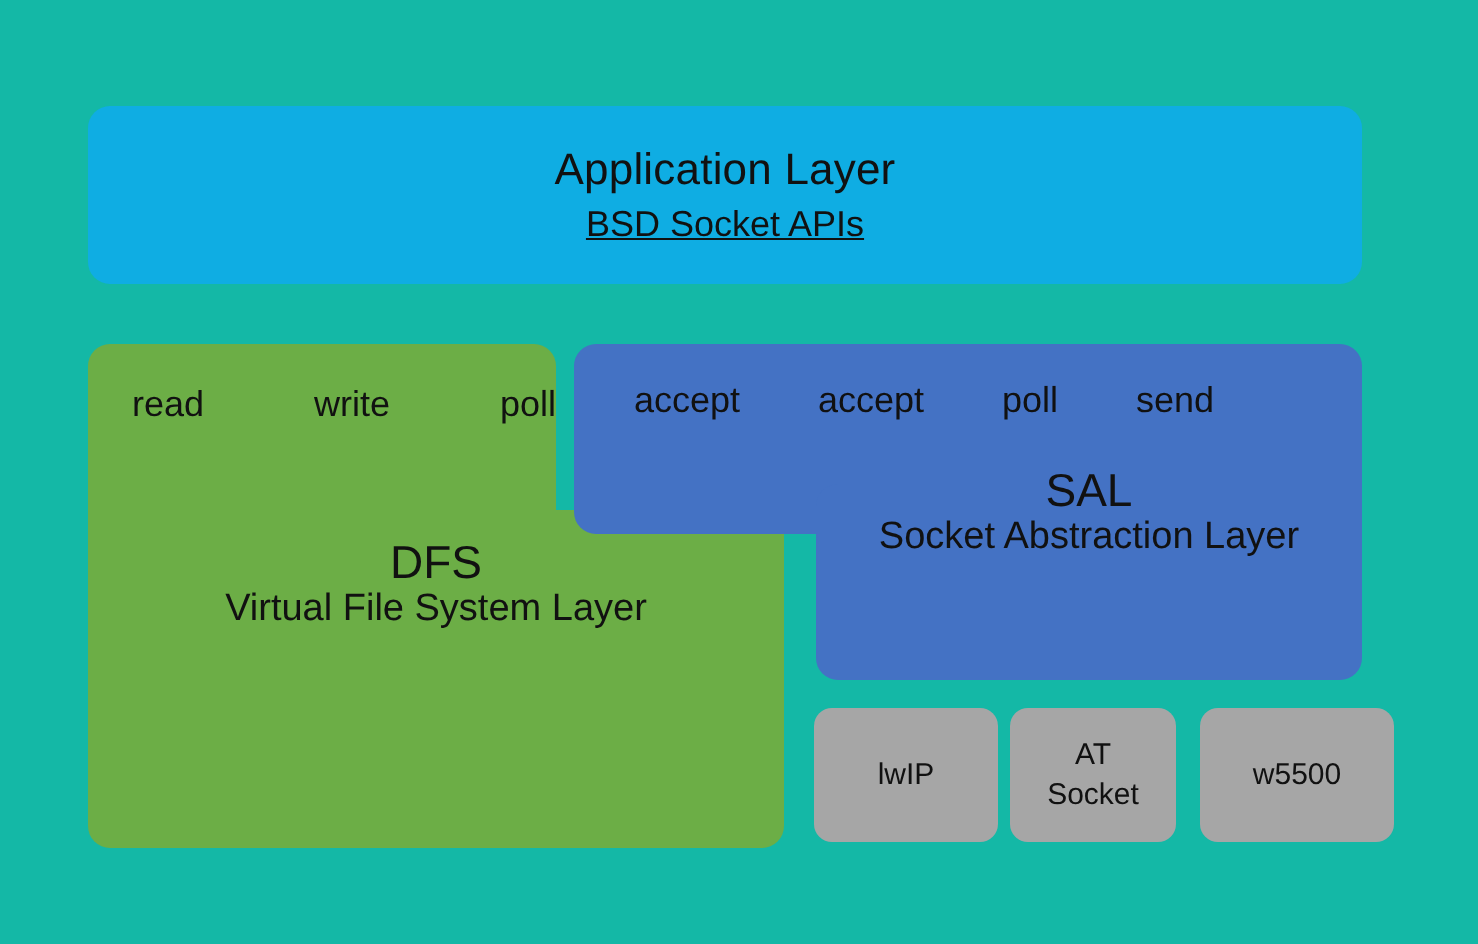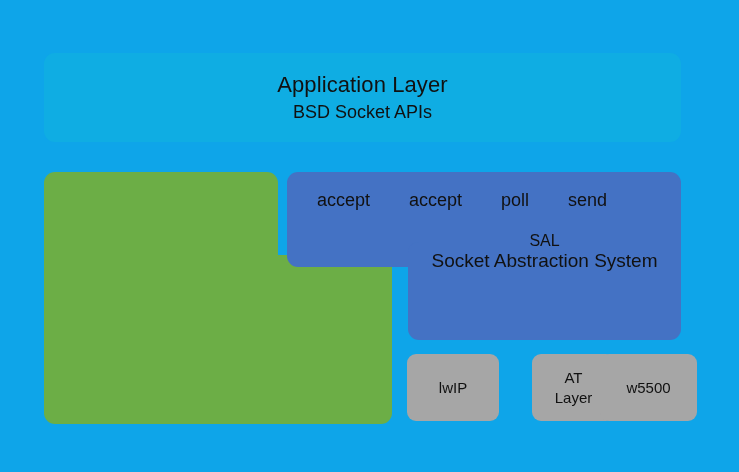--- a/index.html
+++ b/index.html
@@ -9,21 +9,21 @@
     background: #ffffff;
   }
   body {
     font-family: "Liberation Sans", sans-serif;
     -webkit-font-smoothing: antialiased;
   }
   #diagram-canvas {
     position: relative;
     width: 739px;
     height: 472px;
-    background: #0ea5e9;
+    background: #14b8a6;
     overflow: hidden;
   }
 
   
   .block {
     position: absolute;
     box-sizing: border-box;
   }
   .rounded {
     border-radius: 11px;
@@ -45,20 +45,21 @@
   #application-layer .title-line {
     font-size: 22px;
     color: #111111;
     line-height: 1.05;
     letter-spacing: 0.1px;
   }
   #application-layer .sub-line {
     font-size: 18px;
     color: #111111;
     line-height: 1.05;
+    text-decoration: underline;
   }
 
   
   #dfs-layer {
     left: 44px;
     top: 172px;
     width: 348px;
     height: 252px;
     background: transparent;
   }
@@ -177,21 +178,21 @@
   #sal-caption {
     position: absolute;
     left: 121px;
     top: 60px;
     width: 273px;
     text-align: center;
     z-index: 3;
     color: #111111;
   }
   #sal-caption .name {
-    font-size: 16px;
+    font-size: 23px;
     line-height: 1.15;
   }
   #sal-caption .desc {
     font-size: 19px;
     line-height: 1.2;
   }
 
   
   .driver-box {
     position: absolute;
@@ -201,65 +202,74 @@
     border-radius: 9px;
     display: flex;
     flex-direction: column;
     align-items: center;
     justify-content: center;
     font-size: 15px;
     color: #111111;
     line-height: 1.3;
   }
   #driver-lwip   { left: 407px; width: 92px; }
-  #driver-at-socket { left: 505px; width: 83px; margin-left: 27px; }
+  #driver-at-socket { left: 505px; width: 83px; }
   #driver-w5500  { left: 600px; width: 97px; }
 </style>
 </head>
 <body>
 
 <div id="diagram-canvas">
 
   <div class="block rounded" id="application-layer">
     <div class="title-line">Application Layer</div>
     <div class="sub-line">BSD Socket APIs</div>
   </div>
 
   <div class="block" id="dfs-layer">
     <div class="dfs-piece" id="dfs-upper-arm"></div>
     <div class="dfs-piece" id="dfs-seam"></div>
     <div class="dfs-piece" id="dfs-lower-body"></div>
 
-
+    <div id="dfs-api-row">
+      <span>read</span>
+      <span>write</span>
+      <span>poll</span>
+    </div>
+
+    <div id="dfs-caption">
+      <div class="name">DFS</div>
+      <div class="desc">Virtual File System Layer</div>
+    </div>
   </div>
 
   <div class="block" id="sal-layer">
     <div class="sal-piece" id="sal-upper-arm"></div>
     <div class="sal-piece" id="sal-seam"></div>
     <div class="sal-piece" id="sal-lower-body"></div>
 
     <div id="sal-api-row">
       <span>accept</span>
       <span>accept</span>
       <span>poll</span>
       <span>send</span>
     </div>
 
     <div id="sal-caption">
       <div class="name">SAL</div>
-      <div class="desc">Socket Abstraction System</div>
+      <div class="desc">Socket Abstraction Layer</div>
     </div>
   </div>
 
   <div class="driver-box" id="driver-lwip">
     <span>lwIP</span>
   </div>
 
   <div class="driver-box" id="driver-at-socket">
     <span>AT</span>
-    <span>Layer</span>
+    <span>Socket</span>
   </div>
 
   <div class="driver-box" id="driver-w5500">
     <span>w5500</span>
   </div>
 
 </div>
 
 </body></html>

